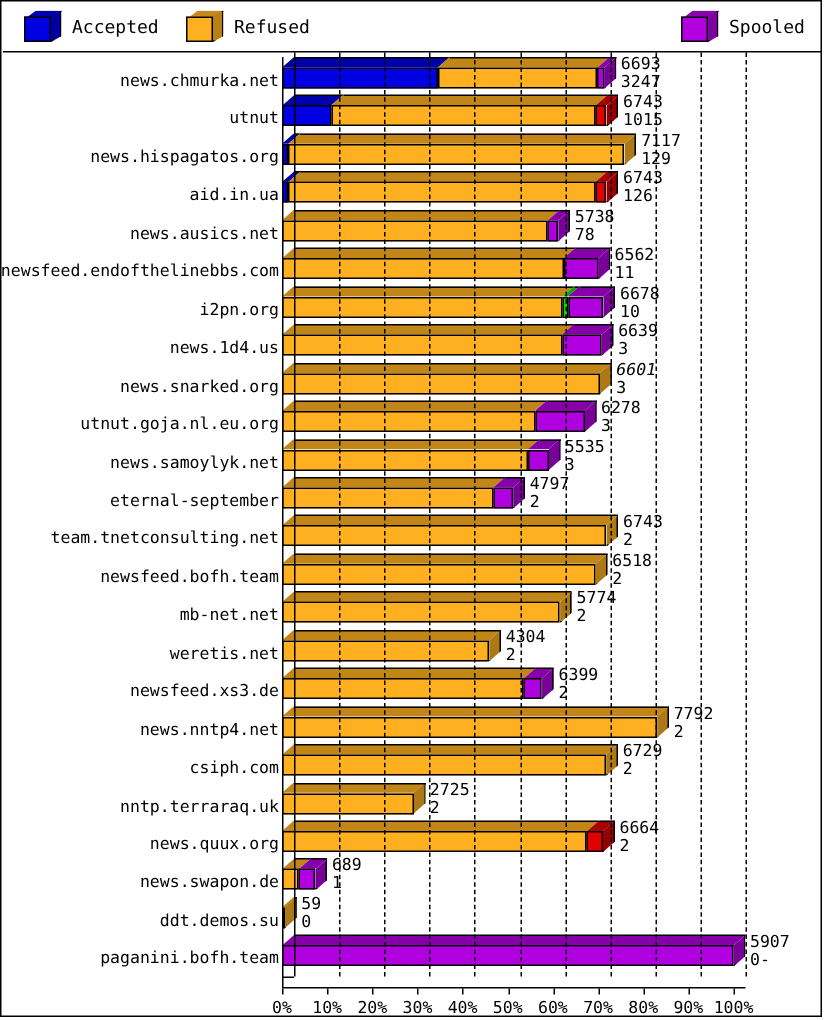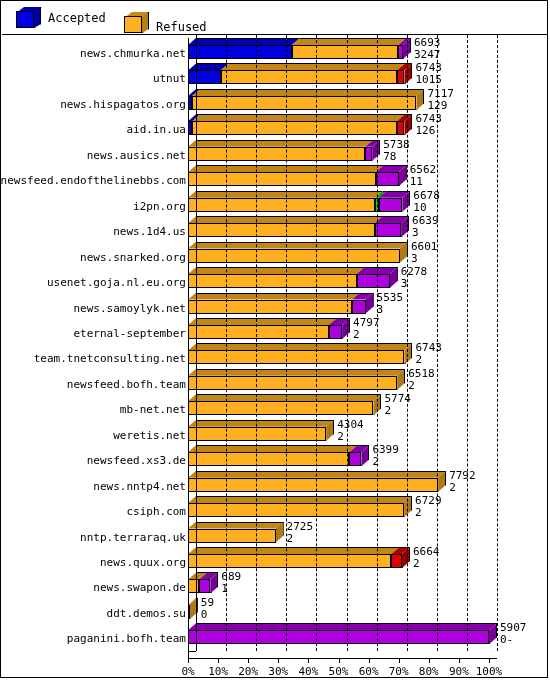--- a/index.html
+++ b/index.html
@@ -179,42 +179,50 @@
 
   <div id="legend">
       <div class="legend-item" style="position: absolute; left: 14px; top: 0px;">
         <span class="legend-cube" style="margin-left: 0px;">
           <span class="topf" style="background: rgb(0, 0, 175); clip-path: polygon(0px 100%, 8px 0px, 100% 0px, 18px 100%);"></span>
           <span class="side" style="background: rgb(0, 0, 161);"></span>
           <span class="face" style="background: rgb(0, 0, 224);"></span>
         </span>
         <span class="legend-label">Accepted</span>
       </div>
-      <div class="legend-item" style="position: absolute; left: 122px; top: 0px; align-items: flex-end;">
+      <div class="legend-item" style="position: absolute; left: 122px; top: 0px;">
         <span class="legend-cube" style="margin-left: 0px;">
           <span class="topf" style="background: rgb(199, 137, 25); clip-path: polygon(0px 100%, 8px 0px, 100% 0px, 18px 100%);"></span>
           <span class="side" style="background: rgb(184, 127, 23);"></span>
           <span class="face" style="background: rgb(255, 176, 32);"></span>
         </span>
         <span class="legend-label">Refused</span>
+      </div>
+      <div class="legend-item" style="position: absolute; left: 452px; top: 0px;">
+        <span class="legend-cube" style="margin-left: 0px;">
+          <span class="topf" style="background: rgb(137, 0, 175); clip-path: polygon(0px 100%, 8px 0px, 100% 0px, 18px 100%);"></span>
+          <span class="side" style="background: rgb(127, 0, 161);"></span>
+          <span class="face" style="background: rgb(176, 0, 224);"></span>
+        </span>
+        <span class="legend-label">Spooled</span>
       </div>
     </div>
 
   <div id="plot">
     <div id="ylabels">
         <div class="ylabel" style="top: 13px; right: 2px;">news.chmurka.net</div>
         <div class="ylabel" style="top: 38.45px; right: 2px;">utnut</div>
         <div class="ylabel" style="top: 63.9px; right: 2px;">news.hispagatos.org</div>
         <div class="ylabel" style="top: 89.35px; right: 2px;">aid.in.ua</div>
         <div class="ylabel" style="top: 114.8px; right: 2px;">news.ausics.net</div>
         <div class="ylabel" style="top: 140.25px; right: 2px;">newsfeed.endofthelinebbs.com</div>
         <div class="ylabel" style="top: 165.7px; right: 2px;">i2pn.org</div>
         <div class="ylabel" style="top: 191.15px; right: 2px;">news.1d4.us</div>
         <div class="ylabel" style="top: 216.6px; right: 2px;">news.snarked.org</div>
-        <div class="ylabel" style="top: 242.05px; right: 2px;">usenet.goja.nl.eu.org</div>
+        <div class="ylabel" style="top: 242.05px; right: 2px;">utnut.goja.nl.eu.org</div>
         <div class="ylabel" style="top: 267.5px; right: 2px;">news.samoylyk.net</div>
         <div class="ylabel" style="top: 292.95px; right: 2px;">eternal-september</div>
         <div class="ylabel" style="top: 318.4px; right: 2px;">team.tnetconsulting.net</div>
         <div class="ylabel" style="top: 343.85px; right: 2px;">newsfeed.bofh.team</div>
         <div class="ylabel" style="top: 369.3px; right: 2px;">mb-net.net</div>
         <div class="ylabel" style="top: 394.75px; right: 2px;">weretis.net</div>
         <div class="ylabel" style="top: 420.2px; right: 2px;">newsfeed.xs3.de</div>
         <div class="ylabel" style="top: 445.65px; right: 2px;">news.nntp4.net</div>
         <div class="ylabel" style="top: 471.1px; right: 2px;">csiph.com</div>
         <div class="ylabel" style="top: 496.55px; right: 2px;">nntp.terraraq.uk</div>
@@ -305,21 +313,21 @@
         <div class="seg-top" style="left: 372.62px; top: 181.15px; width: 34.488px; height: 7px; background: rgb(134, 0, 170); clip-path: polygon(8px 0px, 100% 0px, 26.488px 100%, 0px 100%);"></div>
         <div style="position: absolute; left: 380.62px; top: 181.15px; width: 26.488px; height: 1px; background: rgb(0, 0, 0);"></div>
         <div class="seg" style="left: 372.62px; top: 188.15px; width: 26.488px; height: 14px; background: rgb(176, 0, 224);"></div>
         <div class="seg-cap" style="left: 399.108px; top: 181.15px; width: 8px; height: 21px; background: rgb(120, 0, 152); clip-path: polygon(0px 7px, 100% 0px, 100% 14px, 0px 100%);"></div>
         <div class="val" style="left: 410.108px; top: 180.15px;">6639</div>
         <div class="val" style="left: 410.108px; top: 192.15px;">3</div>
         <div class="seg-top" style="left: 186px; top: 206.6px; width: 219.904px; height: 7px; background: rgb(194, 134, 24); clip-path: polygon(8px 0px, 100% 0px, 211.904px 100%, 0px 100%);"></div>
         <div style="position: absolute; left: 194px; top: 206.6px; width: 211.904px; height: 1px; background: rgb(0, 0, 0);"></div>
         <div class="seg" style="left: 186px; top: 213.6px; width: 211.904px; height: 14px; background: rgb(255, 176, 32);"></div>
         <div class="seg-cap" style="left: 397.904px; top: 206.6px; width: 8px; height: 21px; background: rgb(173, 120, 22); clip-path: polygon(0px 7px, 100% 0px, 100% 14px, 0px 100%);"></div>
-        <div class="val" style="left: 408.904px; top: 205.6px;">6601</div>
+        <div class="val" style="left: 408.904px; top: 205.6px; font-style: italic;">6601</div>
         <div class="val" style="left: 408.904px; top: 217.6px;">3</div>
         <div class="seg-top" style="left: 186px; top: 232.05px; width: 176.56px; height: 7px; background: rgb(194, 134, 24); clip-path: polygon(8px 0px, 100% 0px, 168.56px 100%, 0px 100%);"></div>
         <div style="position: absolute; left: 194px; top: 232.05px; width: 168.56px; height: 1px; background: rgb(0, 0, 0);"></div>
         <div class="seg" style="left: 186px; top: 239.05px; width: 168.56px; height: 14px; background: rgb(255, 176, 32);"></div>
         <div class="seg-top" style="left: 354.56px; top: 232.05px; width: 41.11px; height: 7px; background: rgb(134, 0, 170); clip-path: polygon(8px 0px, 100% 0px, 33.11px 100%, 0px 100%);"></div>
         <div style="position: absolute; left: 362.56px; top: 232.05px; width: 33.11px; height: 1px; background: rgb(0, 0, 0);"></div>
         <div class="seg" style="left: 354.56px; top: 239.05px; width: 33.11px; height: 14px; background: rgb(176, 0, 224);"></div>
         <div class="seg-cap" style="left: 387.67px; top: 232.05px; width: 8px; height: 21px; background: rgb(120, 0, 152); clip-path: polygon(0px 7px, 100% 0px, 100% 14px, 0px 100%);"></div>
         <div class="val" style="left: 398.67px; top: 231.05px;">6278</div>
         <div class="val" style="left: 398.67px; top: 243.05px;">3</div>

